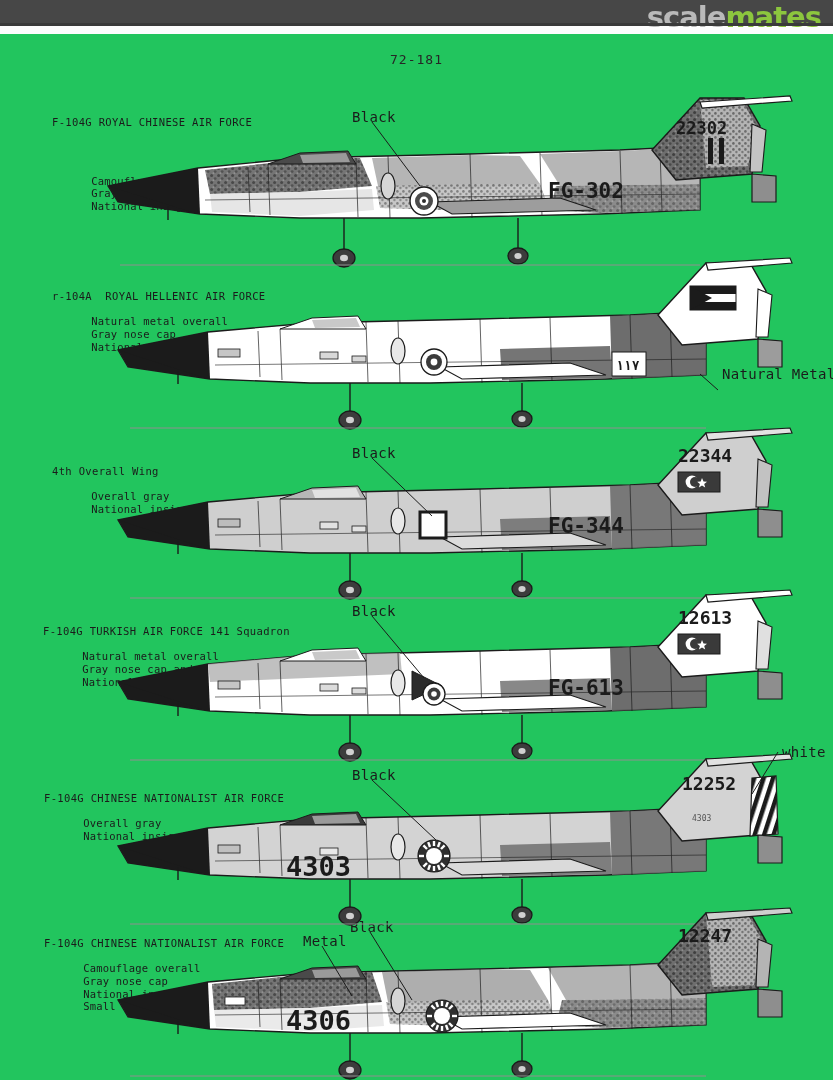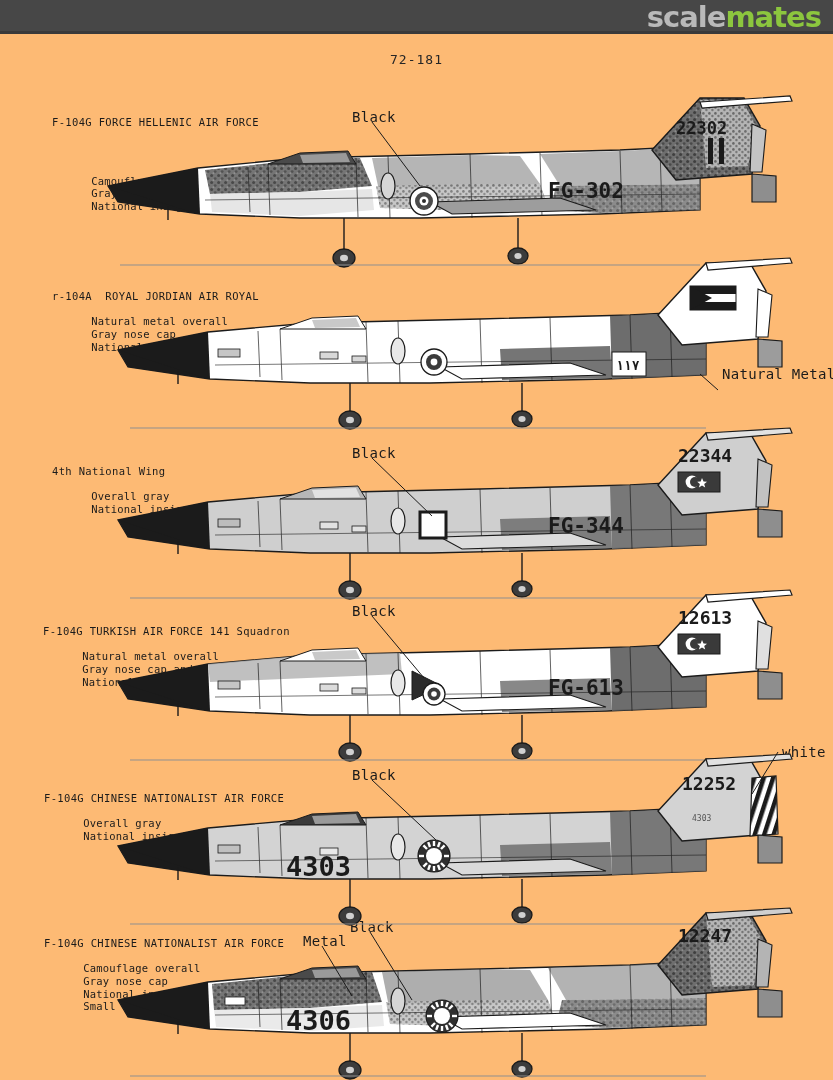--- a/index.html
+++ b/index.html
@@ -5,40 +5,40 @@
   html,body{margin:0;padding:0;}
   body{
     width:833px;height:1080px;overflow:hidden;
     background:#ffffff;
     font-family:"DejaVu Sans Mono","Liberation Mono",monospace;
   }
   .page{position:relative;width:833px;height:1080px;background:#fdfdfd;}
 
   
   .topbar{
-    position:absolute;left:0;top:0;width:833px;height:34px;
+    position:absolute;left:0;top:0;width:833px;height:26px;
     background:#474747;
   }
   .topbar .shade{
     position:absolute;left:0;bottom:0;width:100%;height:3px;
     background:#3a3a3a;
   }
   .logo{
     position:absolute;right:12px;top:1px;
     font-family:"DejaVu Sans","Liberation Sans",sans-serif;
     font-weight:bold;font-size:29px;letter-spacing:-1px;
     line-height:32px;
   }
   .logo .s1{color:#b9b9b9;}
   .logo .s2{color:#8cc63e;}
 
   
   .sheet{
     position:absolute;left:0;top:34px;width:833px;height:1046px;
-    background:#fdba74;
+    background:#22c55e;
   }
   .sheet-code{
     position:absolute;left:0;top:18px;width:833px;text-align:center;
     font-size:13px;color:#262626;letter-spacing:1px;
   }
 
   
   .spec{
     position:absolute;
     font-size:10.5px;line-height:12.6px;color:#1b1b1b;
@@ -61,36 +61,36 @@
   <div class="topbar">
     <div class="logo"><span class="s1">scale</span><span class="s2">mates</span></div>
     <div class="shade"></div>
   </div>
 
   <div class="sheet">
 
     <div class="sheet-code">72-181</div>
 
     <div class="spec" style="left:52px;top:57px;">
-      <span class="title">F-104G FORCE HELLENIC AIR FORCE</span>
+      <span class="title">F-104G ROYAL CHINESE AIR FORCE</span>
       <span class="gap"></span>
       <span>Camouflage overall</span>
       <span>Gray nose cap, white undersides</span>
       <span>National insignia 6 positions.</span>
     </div>
 
     <div class="spec" style="left:52px;top:231px;">
-      <span class="title">r-104A  ROYAL JORDIAN AIR ROYAL</span>
+      <span class="title">r-104A  ROYAL HELLENIC AIR FORCE</span>
       <span>Natural metal overall</span>
       <span>Gray nose cap</span>
       <span>National insignia 6 positions.</span>
     </div>
 
     <div class="spec" style="left:52px;top:406px;">
-      <span class="title">4th National Wing</span>
+      <span class="title">4th Overall Wing</span>
       <span>Overall gray</span>
       <span>National insignia 6 positions.</span>
     </div>
 
     <div class="spec" style="left:43px;top:566px;">
       <span class="title">F-104G TURKISH AIR FORCE 141 Squadron</span>
       <span>Natural metal overall</span>
       <span>Gray nose cap and wing tops</span>
       <span>National insignia 6 positions.</span>
     </div>

